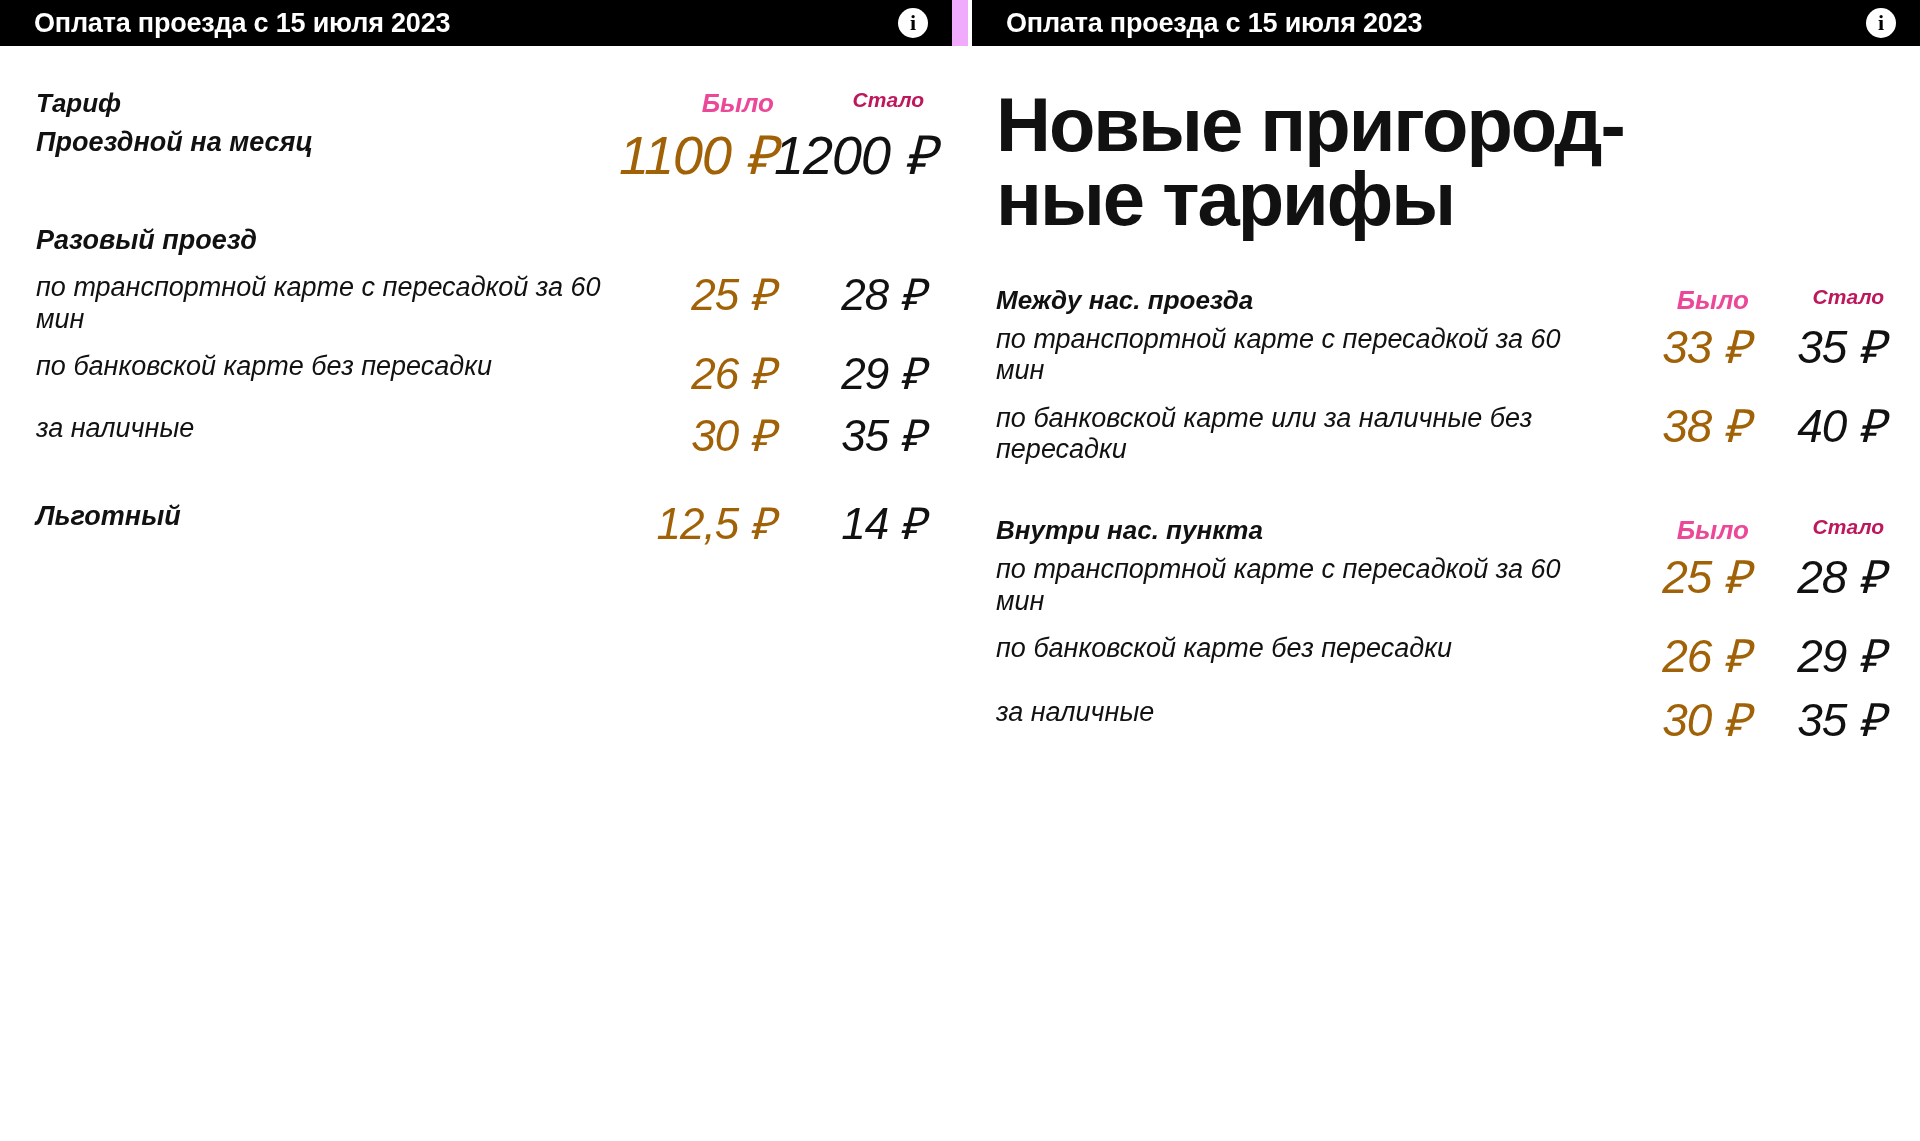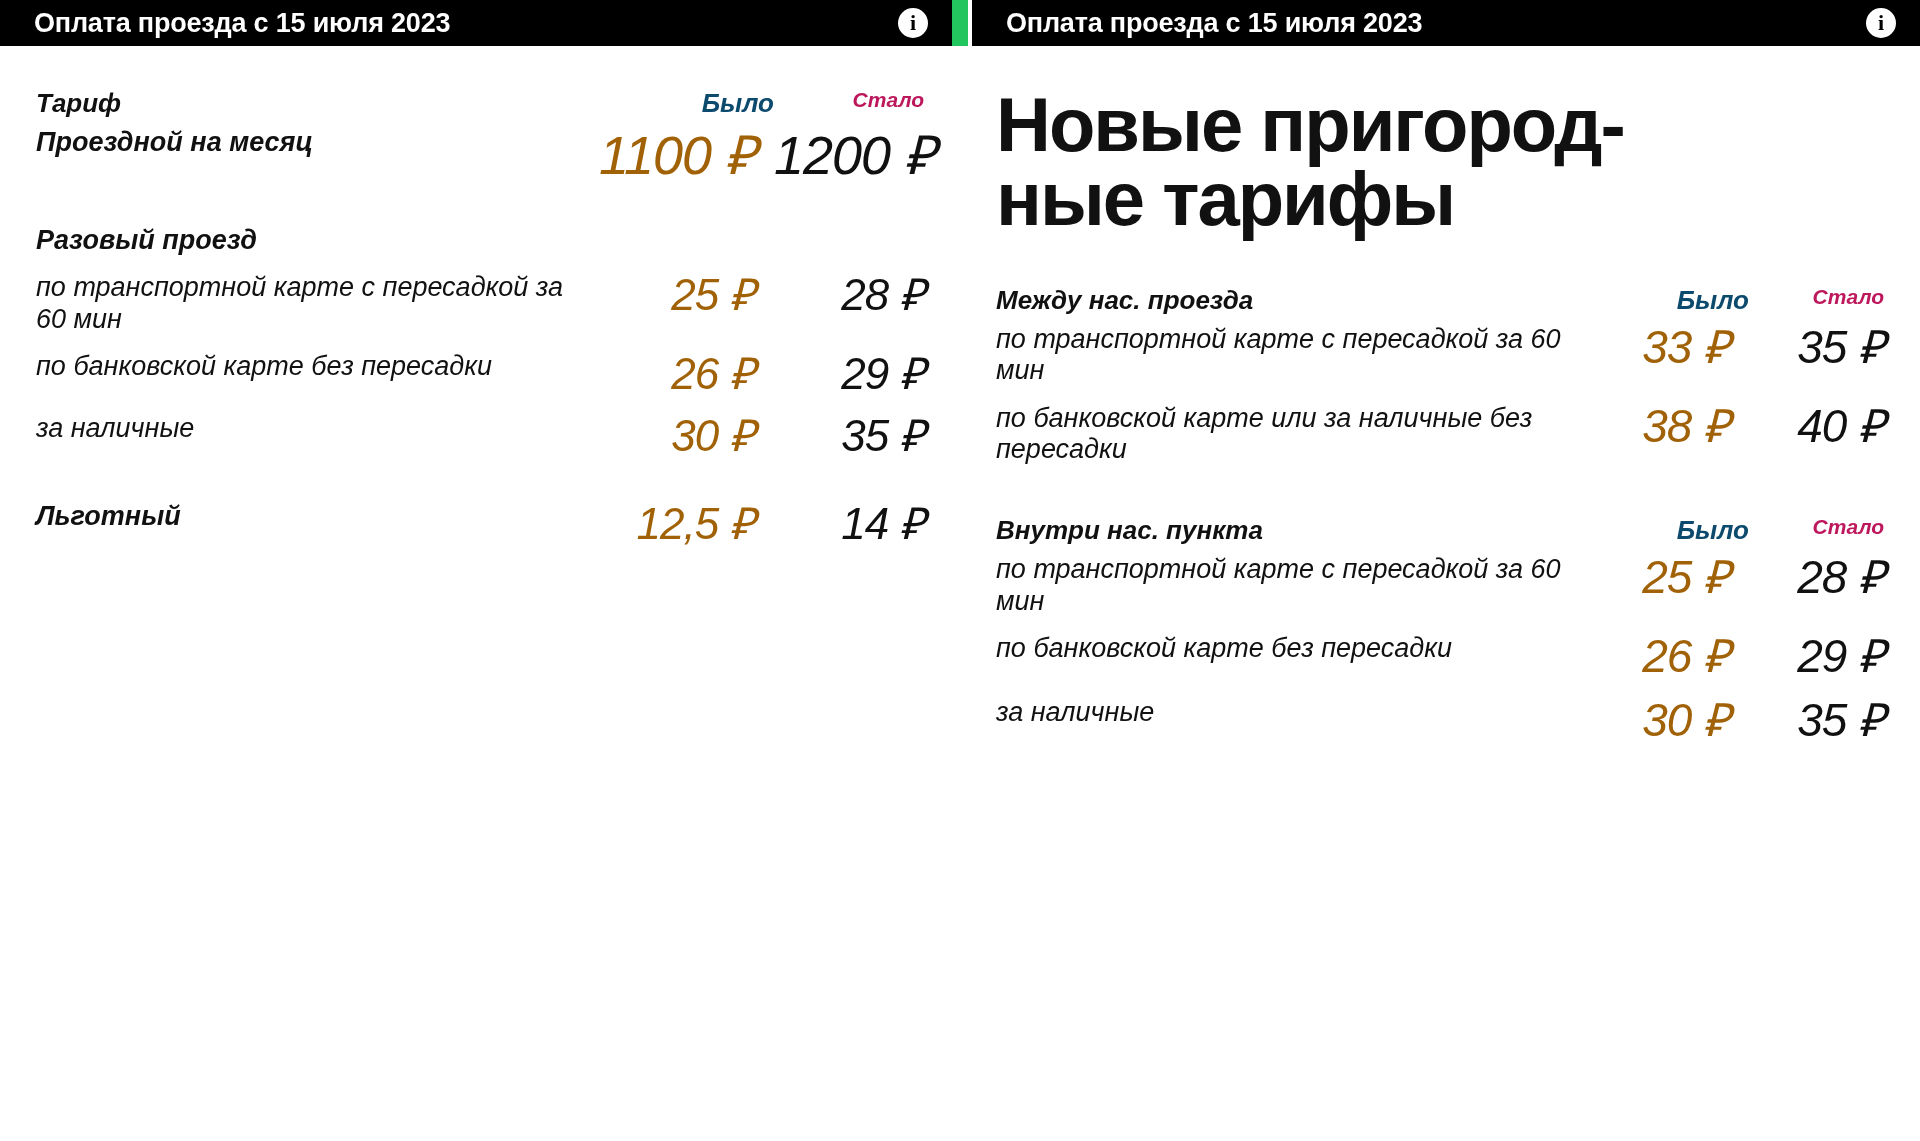--- a/index.html
+++ b/index.html
@@ -19,21 +19,21 @@
     height: 1141px;
     display: flex;
     flex-direction: column;
     position: relative;
   }
   
   .topbars {
     display: flex;
     width: 100%;
     height: 46px;
-    background: #22c55e;
+    background: #f0abfc;
     gap: 16px;
   }
   .topbar {
     flex: 1 1 50%;
     background: #000000;
     color: #ffffff;
     display: flex;
     align-items: center;
     justify-content: space-between;
     padding: 0 24px 0 34px;
@@ -107,21 +107,21 @@
   .head-row {
     margin-bottom: 8px;
   }
   .head-row .label {
     font-size: 26px;
     font-weight: bold;
   }
   .head-row .was {
     font-size: 26px;
     font-weight: bold;
-    color: #0c4a6e;
+    color: #ec4899;
     width: 155px;
   }
   .head-row .now {
     font-size: 21px;
     font-weight: bold;
     color: #be185d;
     width: 150px;
   }
   .data-row {
     margin-bottom: 16px;
@@ -139,21 +139,20 @@
     color: #a16207;
     width: 155px;
     letter-spacing: -1px;
   }
   .data-row .now {
     font-size: 44px;
     line-height: 1.04;
     color: #111111;
     width: 150px;
     letter-spacing: -1px;
-    margin-left: 20px;
   }
   .section-title-row .label {
     font-weight: bold;
     font-size: 27px;
   }
   .spacer-md { height: 26px; }
   .spacer-lg { height: 34px; }
 
   
   .col-right .head-row .was { width: 140px; }

